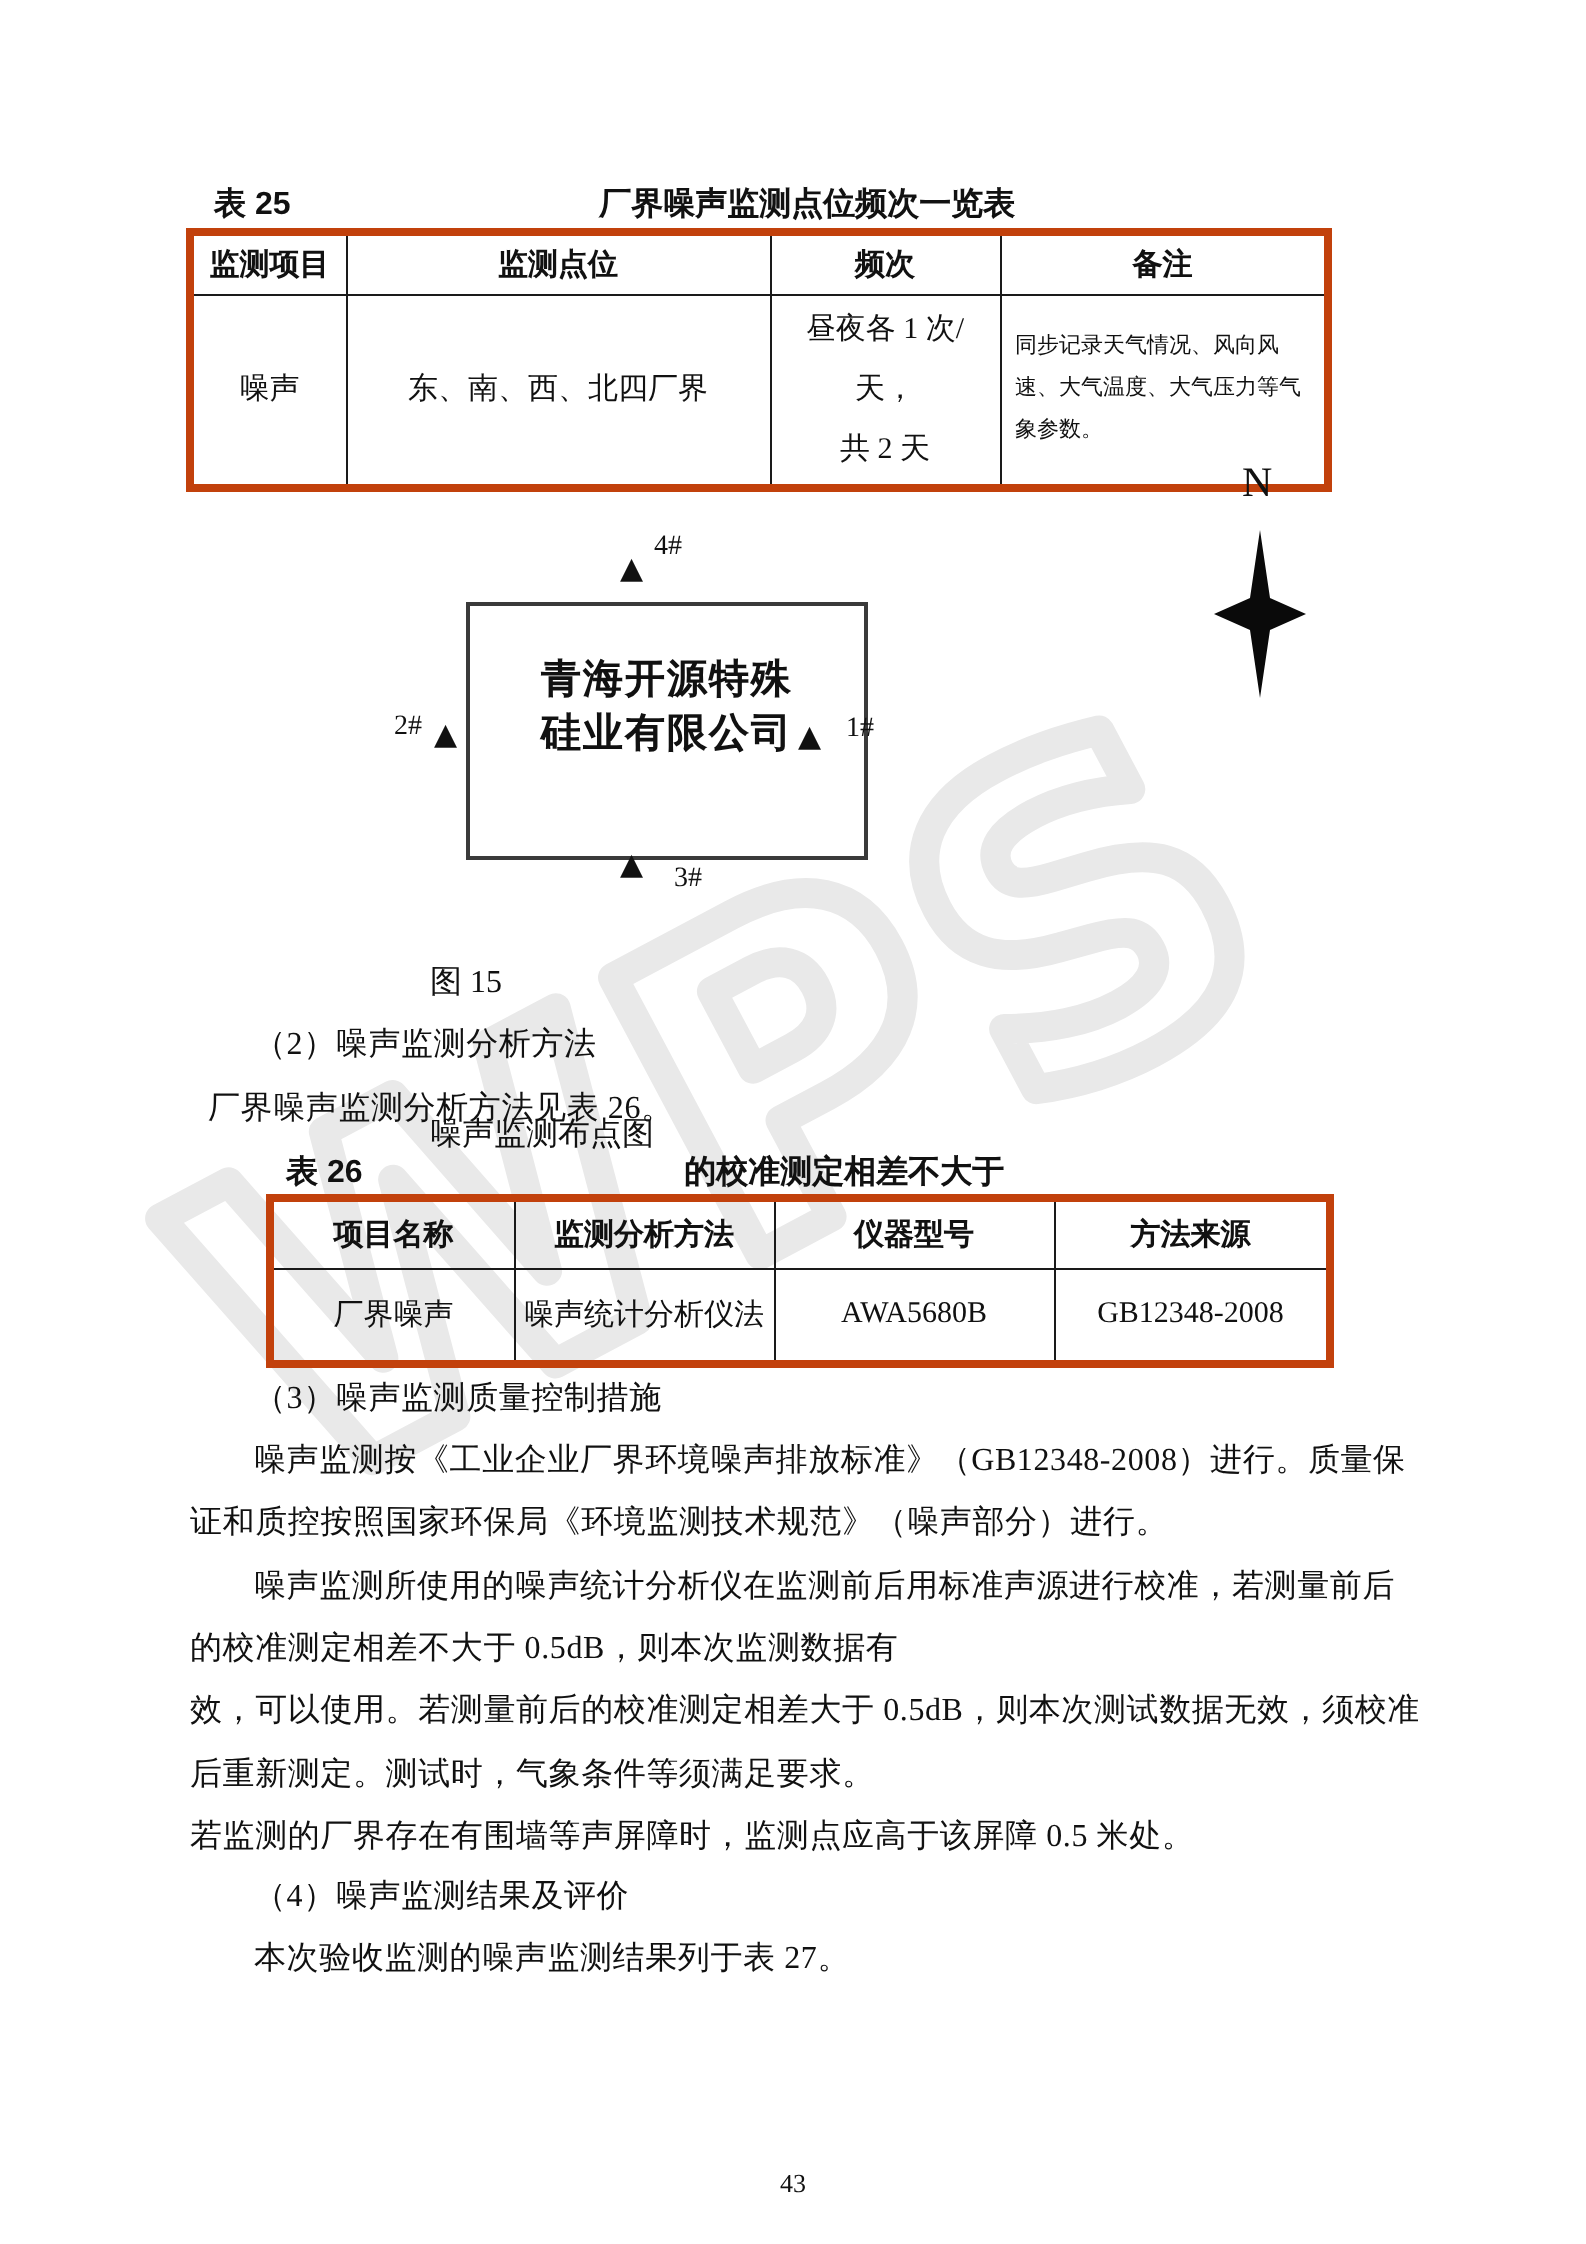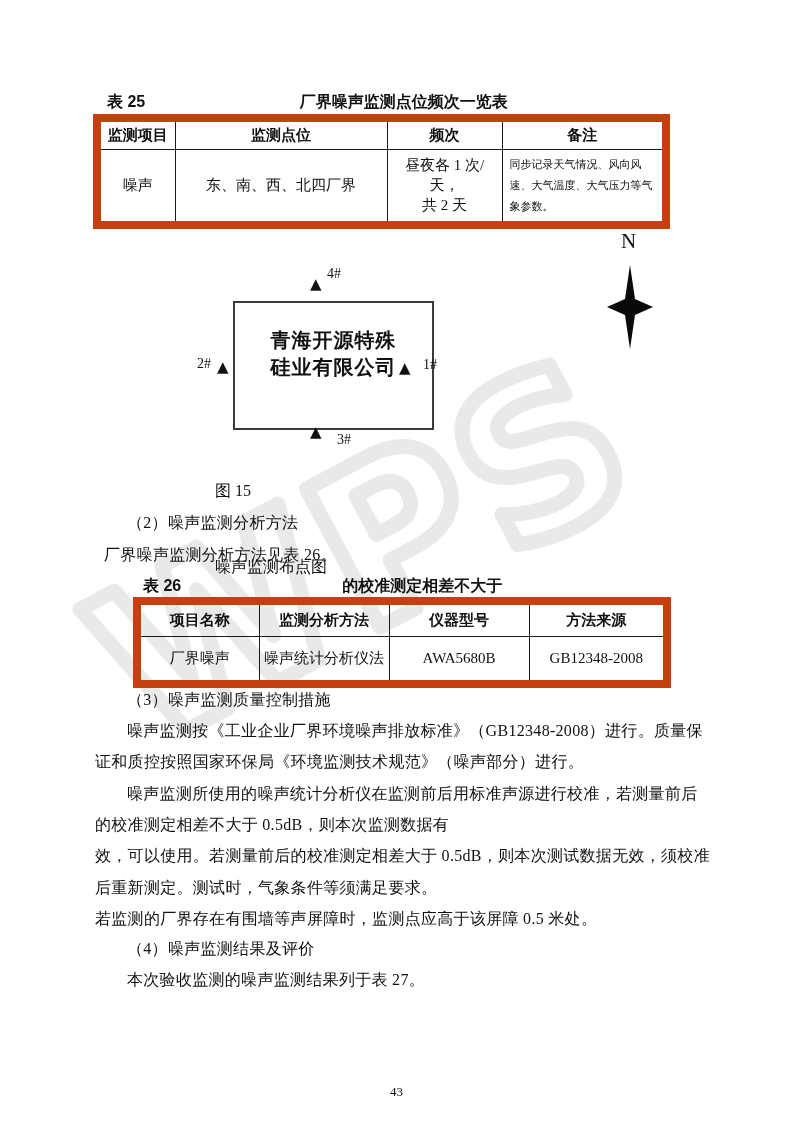--- a/index.html
+++ b/index.html
@@ -41,35 +41,35 @@
     font-weight: bold;
     font-size: 16px;
   }
   .tbl-title-row .tbl-label { flex: none; }
   .tbl-title-row .tbl-caption { flex: 1; text-align: center; }
 
   table {
     border-collapse: collapse;
     table-layout: fixed;
   }
-  .doc-table { border: 8px solid #c2410c; }
+  .doc-table { border: 4px solid #c2410c; }
   .doc-table th, .doc-table td {
     border: 1px solid #1a1a1a;
     text-align: center;
     vertical-align: middle;
     font-size: 15px;
     padding: 2px 4px;
   }
   .doc-table th {
     font-family: "Liberation Sans", "DejaVu Sans", sans-serif;
     font-weight: bold;
   }
   .doc-table td { font-family: "Liberation Serif", "DejaVu Serif", serif; }
   .cell-left { text-align: left !important; padding: 4px 7px !important; }
-  .cell-multiline { white-space: pre-line; line-height: 20px; margin-left: 21px; }
+  .cell-multiline { white-space: pre-line; line-height: 30px; margin-left: 21px; }
 
   
   .compass-n {
     font-size: 21px;
     font-family: "Liberation Serif", "DejaVu Serif", serif;
   }
   .site-box {
     border: 2px solid #3a3a3a;
     display: flex;
     flex-direction: column;

